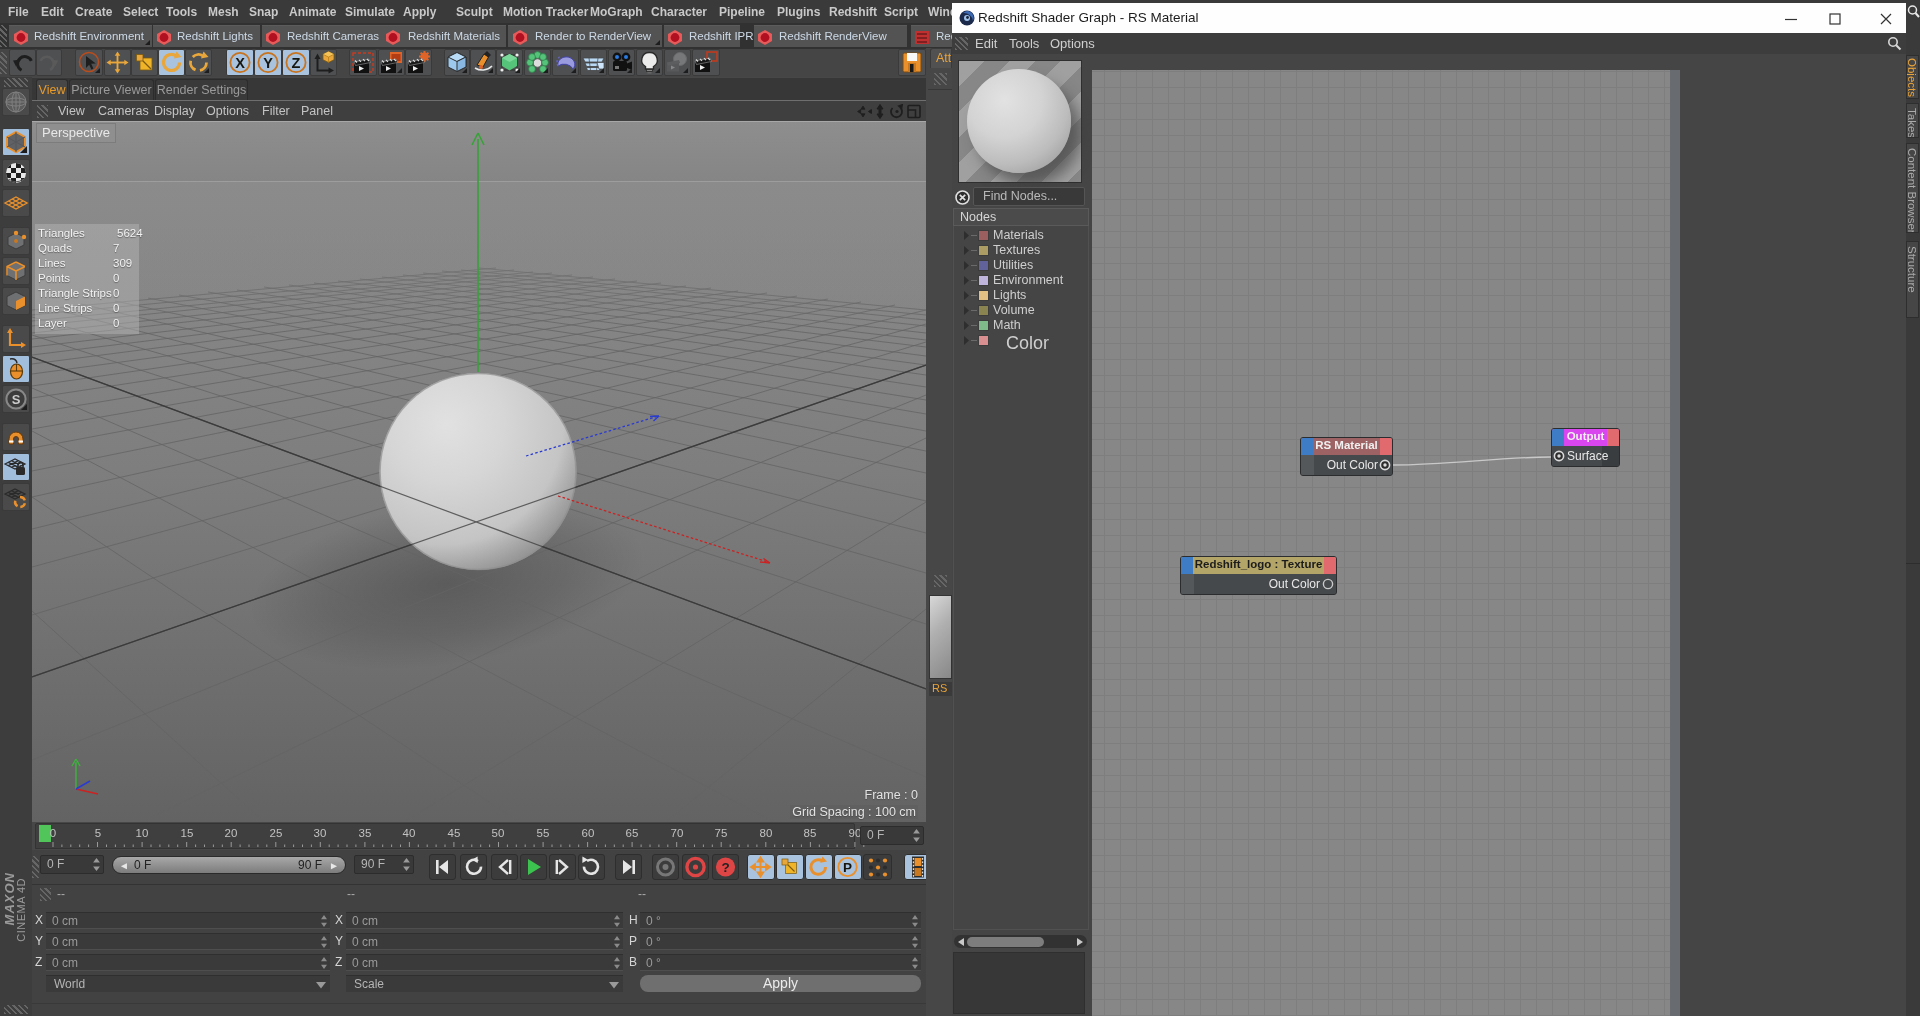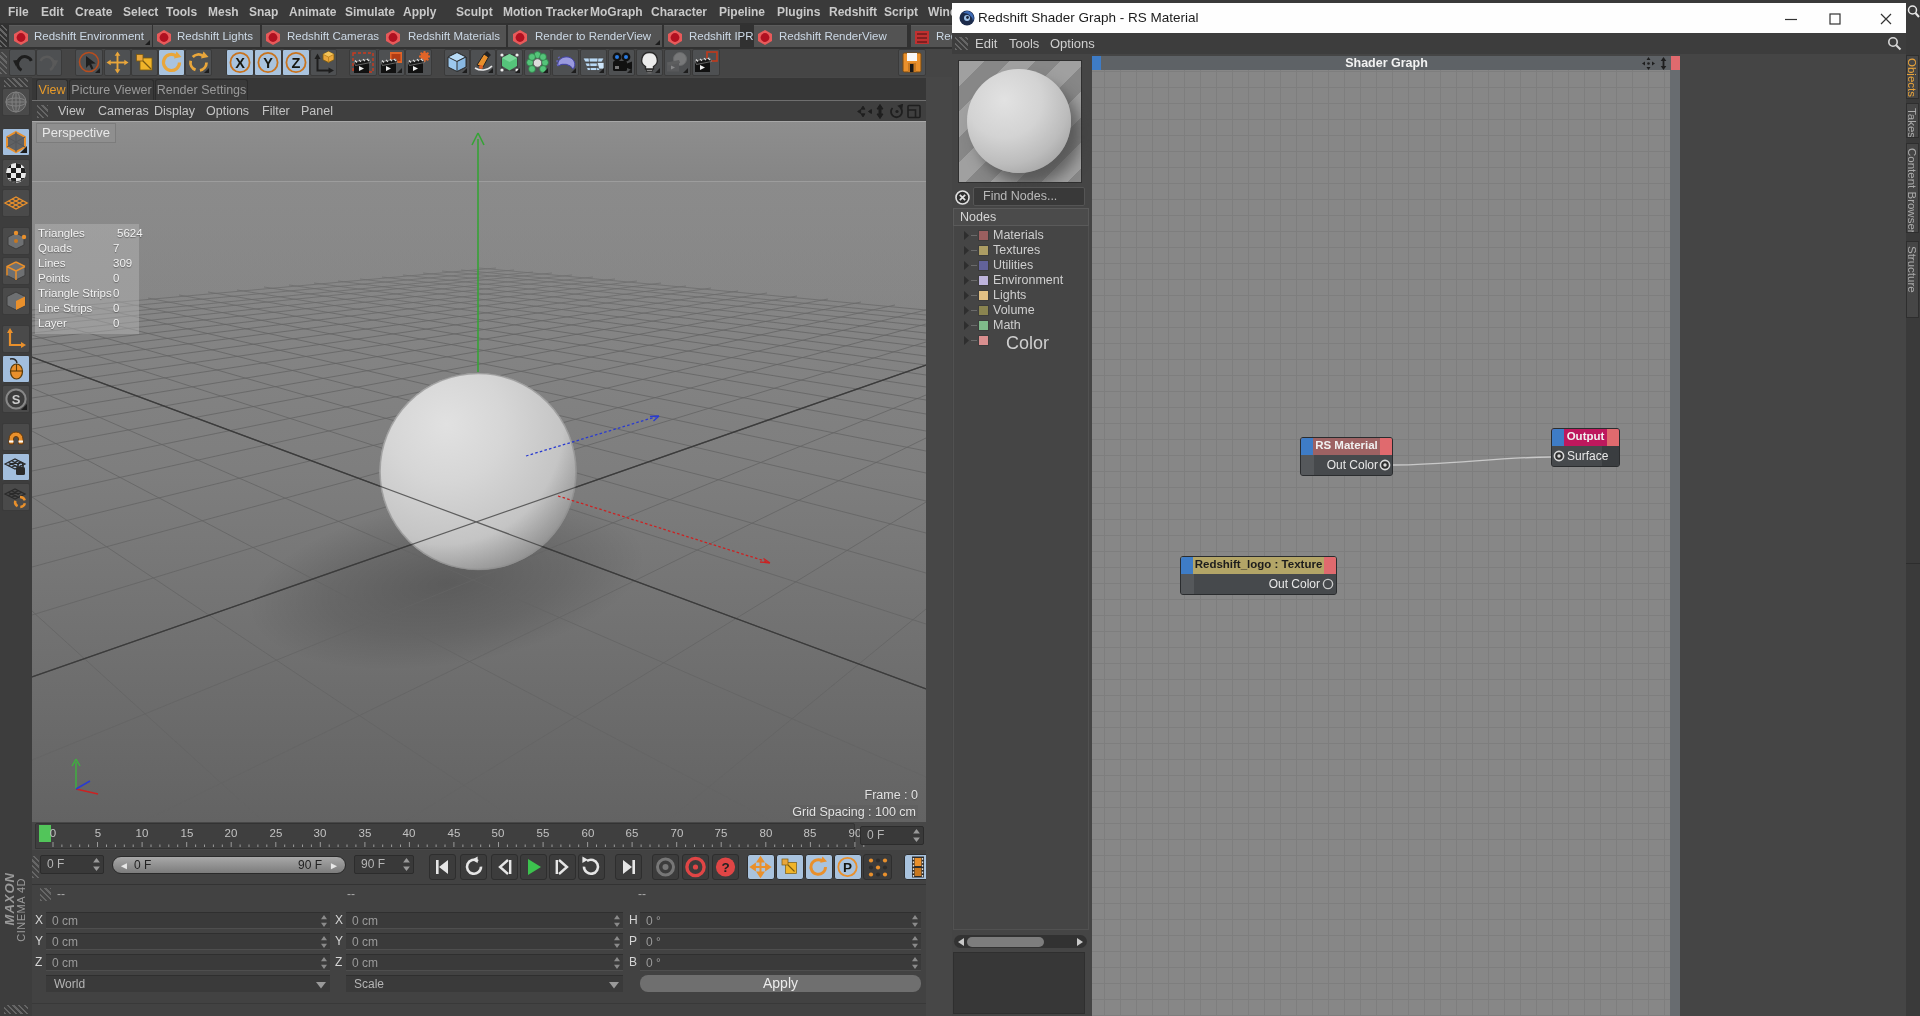--- a/index.html
+++ b/index.html
@@ -874,20 +874,28 @@
             <path d="M0 0 h10 l-5 6.5z" fill="#9a9a9a"></path>
           </svg></div>
         <div style="position:absolute;left:314px;top:91px;width:277px;height:17px;background:#3a3a3a;border-top:1px solid #2f2f2f;color:#b5b5b5;font-size:12px;line-height:16px;padding-left:8px">Scale<svg style="position:absolute;right:4px;top:6px" width="10" height="7" viewBox="0 0 10 7">
             <path d="M0 0 h10 l-5 6.5z" fill="#9a9a9a"></path>
           </svg></div>
         <div style="position:absolute;left:608px;top:91px;width:281px;height:17px;background:#6f6f6f;border-radius:8px;color:#ebebeb;font-size:14px;line-height:16px;text-align:center">Apply</div>
       <div style="position:absolute;left:0;top:119px;width:894px;height:1px;background:#393939"></div>
     </div>
   </div>
 <div class="abs" id="attstrip"></div>
+  <div class="abs" style="left:926px;top:48px;width:26px;height:968px;background:#474747">
+    <div style="position:absolute;left:4px;top:0px;width:22px;height:20px;background:#515151;border:1px solid #3a3a3a;border-bottom:none;border-radius:3px 0 0 0;color:#e8a33b;font-size:12.5px;padding:2px 0 0 5px;overflow:hidden">Att</div>
+    <div class="grip" style="left:8px;top:25px;width:13px;height:12px"></div>
+    <div style="position:absolute;left:2px;top:41px;width:24px;height:1px;background:#383838"></div>
+    <div class="grip" style="left:8px;top:527px;width:13px;height:12px"></div>
+    <div style="position:absolute;left:3px;top:547px;width:23px;height:84px;background:linear-gradient(135deg,#d8d8d8 0%,#b0b0b0 40%,#888 100%);border:1px solid #333"></div>
+    <div style="position:absolute;left:3px;top:634px;width:23px;height:14px;background:#3a3a3a;color:#e8a33b;font-size:11px;padding-left:3px">RS</div>
+  </div>
   <div class="abs" id="shwin">
     <div id="shtitle">
       <svg style="position:absolute;left:7px;top:7px" width="16" height="16" viewBox="0 0 16 16">
           <circle cx="8" cy="8" r="7.5" fill="#1b2a4a"></circle>
           <path d="M8 1 a7 7 0 0 1 6 10 a9 9 0 0 0 -10 -8 a7 7 0 0 1 4 -2z" fill="#3d6ab5"></path>
           <circle cx="8" cy="8" r="3" fill="#9ec1e8"></circle>
           <circle cx="8.5" cy="7.5" r="1.4" fill="#16213a"></circle>
         </svg>
       <span style="position:absolute;left:26px;top:7px;color:#1c1c1c;font-size:13.5px">Redshift Shader Graph - RS Material</span>
       <svg style="position:absolute;left:832px;top:9px" width="14" height="14" viewBox="0 0 14 14">
@@ -990,37 +998,20 @@
             <path d="M7 0 L1 4 L7 8z" fill="#c9c9c9"></path>
           </svg>
         <div style="position:absolute;left:13px;top:1.5px;width:77px;height:10px;background:#7d7d7d;border-radius:5px"></div>
         <svg style="position:absolute;right:3px;top:3px" width="8" height="8" viewBox="0 0 8 8">
             <path d="M1 0 L7 4 L1 8z" fill="#c9c9c9"></path>
           </svg>
       </div>
       <div style="position:absolute;left:1px;top:896px;width:132px;height:62px;background:#373737;border:1px solid #2f2f2f"></div>
     </div>
     <div id="shcanvas">
-      <div style="position:absolute;left:0;top:0;width:589px;height:14px;background:#5e6266">
-        <div style="position:absolute;left:0;top:0;width:9px;height:14px;background:#3e7cc6"></div>
-        <div style="position:absolute;right:0;top:0;width:10px;height:14px;background:#e06a6e"></div>
-        <div style="position:absolute;left:0;right:0;top:0;text-align:center;color:#f2f2f2;font-size:12.5px;font-weight:bold">Shader Graph</div>
-        <svg style="position:absolute;right:26px;top:1px" width="13" height="13" viewBox="0 0 13 13">
-            <g fill="#1e1e1e">
-              <path d="M6.5 0 l2 3 h-4z M6.5 13 l2 -3 h-4z M0 6.5 l3 -2 v4z M13 6.5 l-3 -2 v4z"></path>
-              <circle cx="6.5" cy="6.5" r="1.3"></circle>
-            </g>
-          </svg>
-        <svg style="position:absolute;right:11px;top:1px" width="13" height="13" viewBox="0 0 13 13">
-            <g fill="#1e1e1e">
-              <path d="M6.5 0 l2.8 4 h-5.6z M6.5 13 l2.8 -4 h-5.6z"></path>
-              <rect x="5.6" y="3" width="1.8" height="7"></rect>
-            </g>
-          </svg>
-      </div>
       <div id="gridbg" style="position:absolute;left:0;top:14px;width:578px;height:946px;background-color:#878787;background-image:linear-gradient(#7e7e7e 1px,transparent 1px),linear-gradient(90deg,#7e7e7e 1px,transparent 1px);background-size:16px 16px;background-position:12px 1px"></div>
       <div style="position:absolute;left:578px;top:14px;width:11px;height:946px;background:#686c70"></div>
       <svg style="position:absolute;left:0;top:14px" width="578" height="946" viewBox="0 0 578 946">
           <path d="M301 395 C 355 395 410 387 459 387" stroke="#c9c9c9" stroke-width="1.3" fill="none"></path>
         </svg>
       <div style="position:absolute;left:208px;top:381px;width:93px;background:#45484b;border:1px solid #2a2c2e;border-radius:3px;overflow:hidden">
       <div style="position:relative;height:17px;background:#9d6263">
         <div style="position:absolute;left:0;top:0;width:12px;height:17px;background:#3e7cc6"></div>
         <div style="position:absolute;right:0;top:0;width:12px;height:17px;background:#e06a6e"></div>
         <div style="position:absolute;left:12px;right:12px;top:1px;text-align:center;color:#f0f0f0;font-size:11.5px;font-weight:bold;white-space:nowrap">RS Material</div>
@@ -1028,21 +1019,21 @@
       <div style="position:relative;height:20px;background:#46494c">
             <div style="position:absolute;left:0;top:0;width:13px;height:20px;background:#55585b"></div>
             <span style="position:absolute;right:14px;top:3px;color:#e8e8e8;font-size:12px">Out Color</span>
             <svg style="position:absolute;right:1px;top:4px" width="12" height="12" viewBox="0 0 12 12">
               <circle cx="6" cy="6" r="4.6" fill="#2c2c2c" stroke="#dadada" stroke-width="1.6"></circle>
               <circle cx="6" cy="6" r="1.7" fill="#dadada"></circle>
             </svg>
           </div>
     </div>
       <div style="position:absolute;left:459px;top:372px;width:69px;background:#45484b;border:1px solid #2a2c2e;border-radius:3px;overflow:hidden">
-      <div style="position:relative;height:17px;background:#be185d">
+      <div style="position:relative;height:17px;background:#d946ef">
         <div style="position:absolute;left:0;top:0;width:12px;height:17px;background:#3e7cc6"></div>
         <div style="position:absolute;right:0;top:0;width:12px;height:17px;background:#e06a6e"></div>
         <div style="position:absolute;left:12px;right:12px;top:1px;text-align:center;color:#f0f0f0;font-size:11.5px;font-weight:bold;white-space:nowrap">Output</div>
       </div>
       <div style="position:relative;height:20px;background:#46494c">
             <div style="position:absolute;right:0;top:0;width:17px;height:20px;background:#3a3d40"></div>
             <svg style="position:absolute;left:1px;top:4px" width="12" height="12" viewBox="0 0 12 12">
               <circle cx="6" cy="6" r="4.6" fill="#2c2c2c" stroke="#dadada" stroke-width="1.6"></circle>
               <circle cx="6" cy="6" r="1.7" fill="#dadada"></circle>
             </svg>

